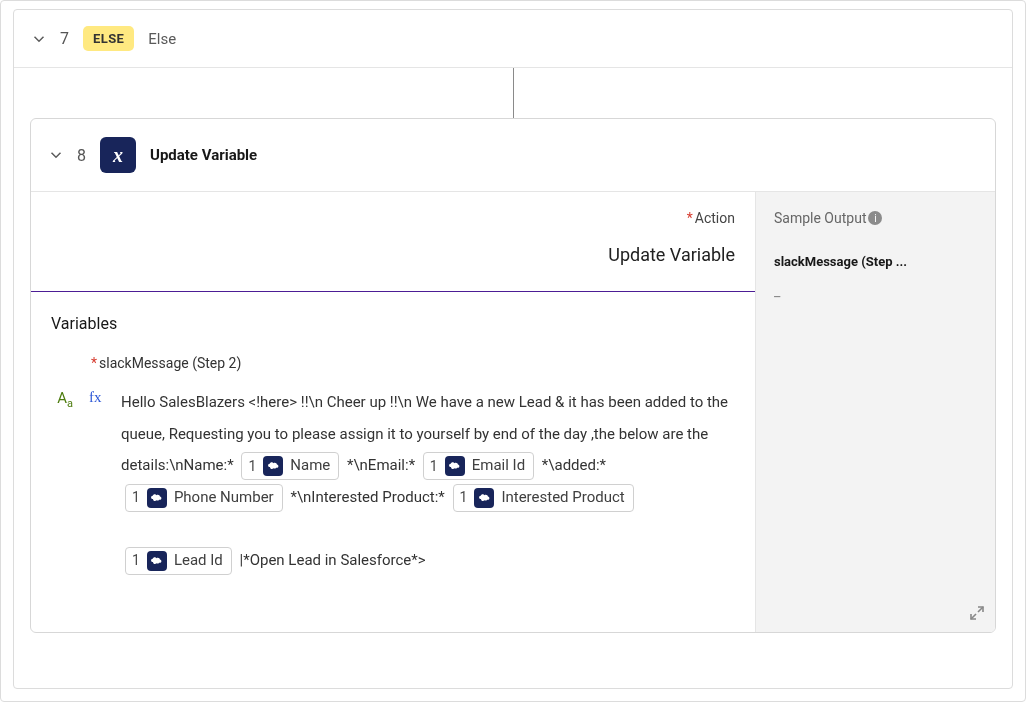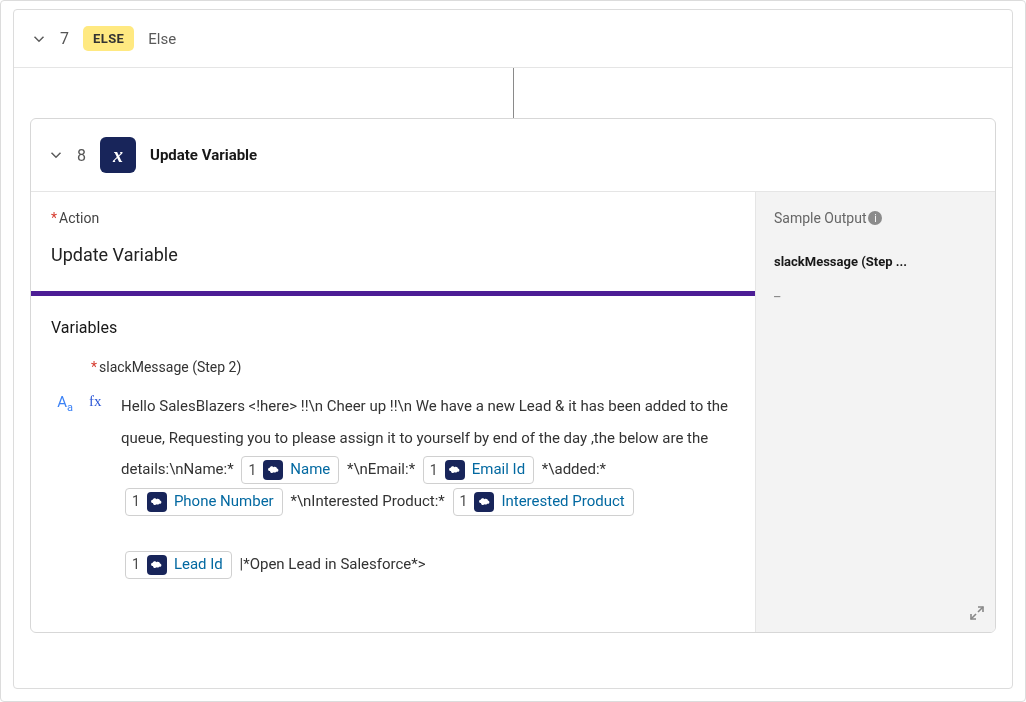--- a/index.html
+++ b/index.html
@@ -126,41 +126,42 @@
   .info-dot {
     width: 14px; height: 14px; border-radius: 50%;
     background: #8b8b8b; color: #fff;
     font-size: 10px; display:flex;align-items:center;justify-content:center;
   }
   .side-val { margin-top: 28px; font-weight: 700; font-size: 13px; }
   .side-dash { margin-top: 14px; color: #888; }
 
   .action-block {
     padding: 18px 20px 26px 20px;
-    border-bottom: 5px solid #4c1d95;
+    border-bottom: 1px solid #4c1d95;
+    text-align: right;
   }
   .req-label { color: #444; font-size: 14px; }
   .req-star { color: #d63b2f; margin-right: 2px; }
   .action-value { font-size: 18px; margin-top: 18px; color: #222; }
 
   .vars-block {
     padding: 22px 20px 20px 20px;
   }
   .vars-heading { font-weight: 400; font-size: 16px; margin-bottom: 22px; }
   .var-name { font-size: 14px; color: #333; margin-left: 40px; }
   .var-name .req-star { color: #d63b2f; }
 
   .fx-row {
     display: flex;
     align-items: flex-start;
     margin-top: 16px;
     gap: 16px;
   }
   .Aa {
-    color: #3b82f6;
+    color: #4d7c0f;
     font-size: 15px;
     margin-top: 2px;
     width: 22px;
     text-align: right;
   }
   .Aa sub { font-size: 11px; }
   .fx {
     color: #2c57d6;
     font-family: Georgia, serif;
     font-size: 15px;
@@ -187,21 +188,21 @@
     line-height: 1.3;
   }
   .chip .one { color: #4a4a4a; font-size: 14px; }
   .sf-icon {
     width: 20px; height: 20px;
     background: #18255a;
     border-radius: 4px;
     display: inline-flex; align-items: center; justify-content: center;
   }
   .sf-icon svg { width: 13px; height: 10px; fill: #fff; }
-  .chip-label { color: #0369a1; font-size: 15px; }
+  .chip-label { color: #404040; font-size: 15px; }
 
   .expand-icon {
     position: absolute;
     right: 10px;
     bottom: 8px;
     color: #888;
     cursor: pointer;
   }
   .expand-icon svg { width: 16px; height: 16px; }
 </style>

